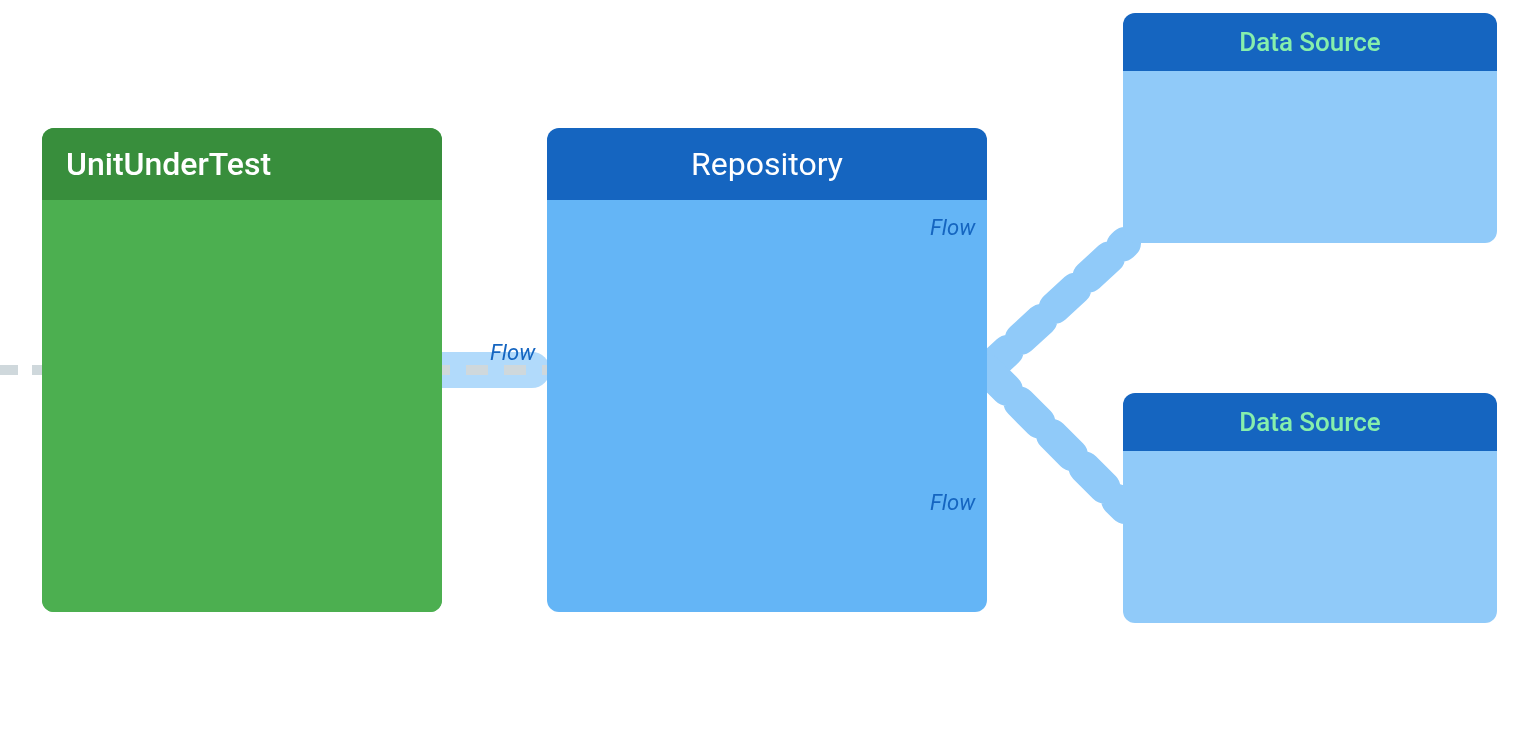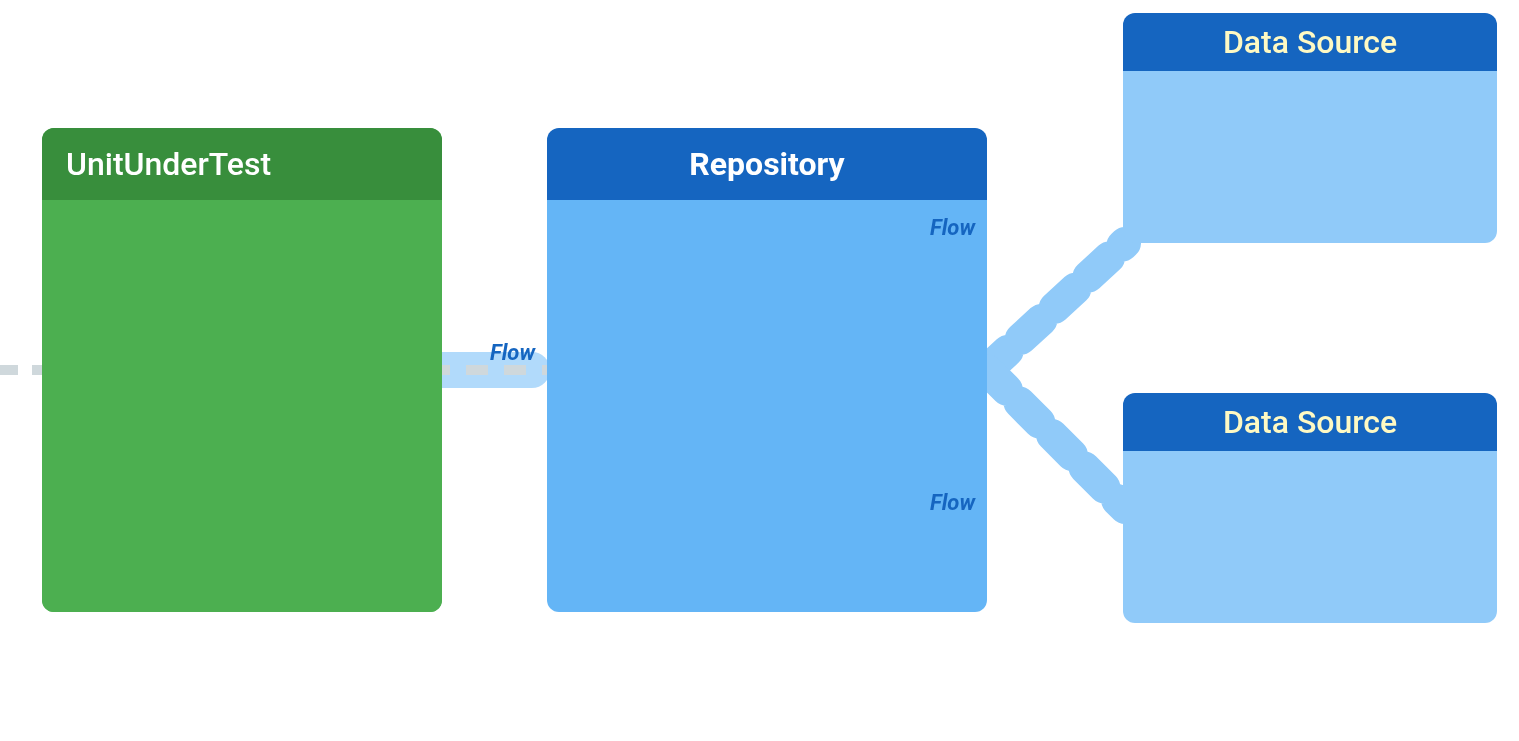--- a/index.html
+++ b/index.html
@@ -77,21 +77,21 @@
       background: #1565c0;
       height: 72px;
       display: flex;
       align-items: center;
       justify-content: center;
       padding: 0 24px;
     }
     .repo-box-header-label {
       color: #ffffff;
       font-size: 32px;
-      font-weight: 700;
+      font-weight: 400;
       text-align: center;
     }
     .repo-box-body {
       background: #64b5f6;
       height: calc(100% - 72px);
       display: flex;
       align-items: center;
       justify-content: center;
     }
 
@@ -112,38 +112,38 @@
       left: 1123px;
     }
     .datasource-box-header {
       background: #1565c0;
       height: 58px;
       display: flex;
       align-items: center;
       justify-content: center;
     }
     .datasource-box-header-label {
-      color: #fef9c3;
-      font-size: 32px;
+      color: #86efac;
+      font-size: 26px;
       font-weight: 500;
     }
     .datasource-box-body {
       background: #90caf9;
       height: calc(100% - 58px);
       display: flex;
       align-items: center;
       justify-content: center;
     }
 
     
     .flow-label {
       position: absolute;
       color: #1565c0;
       font-size: 22px;
-      font-weight: 700;
+      font-weight: 400;
       font-style: italic;
     }
     .flow-label-main {
       left: 490px;
       top: 340px;
     }
     .flow-label-top {
       left: 930px;
       top: 215px;
     }

